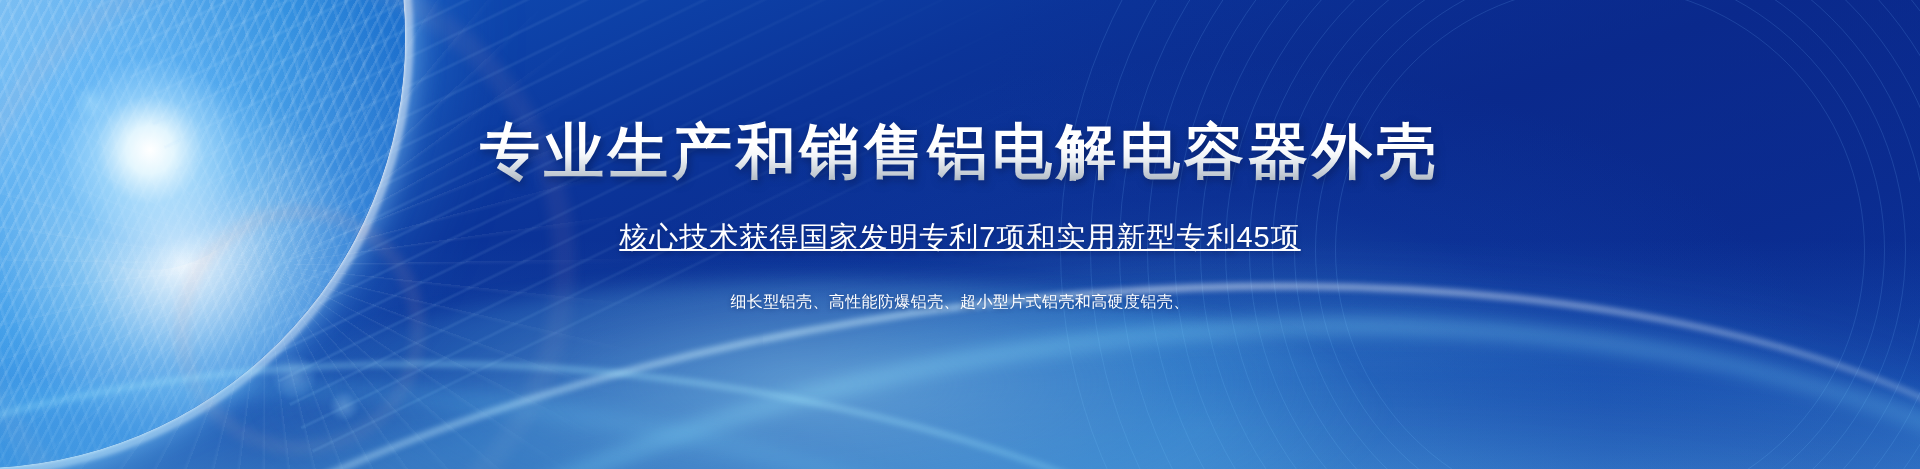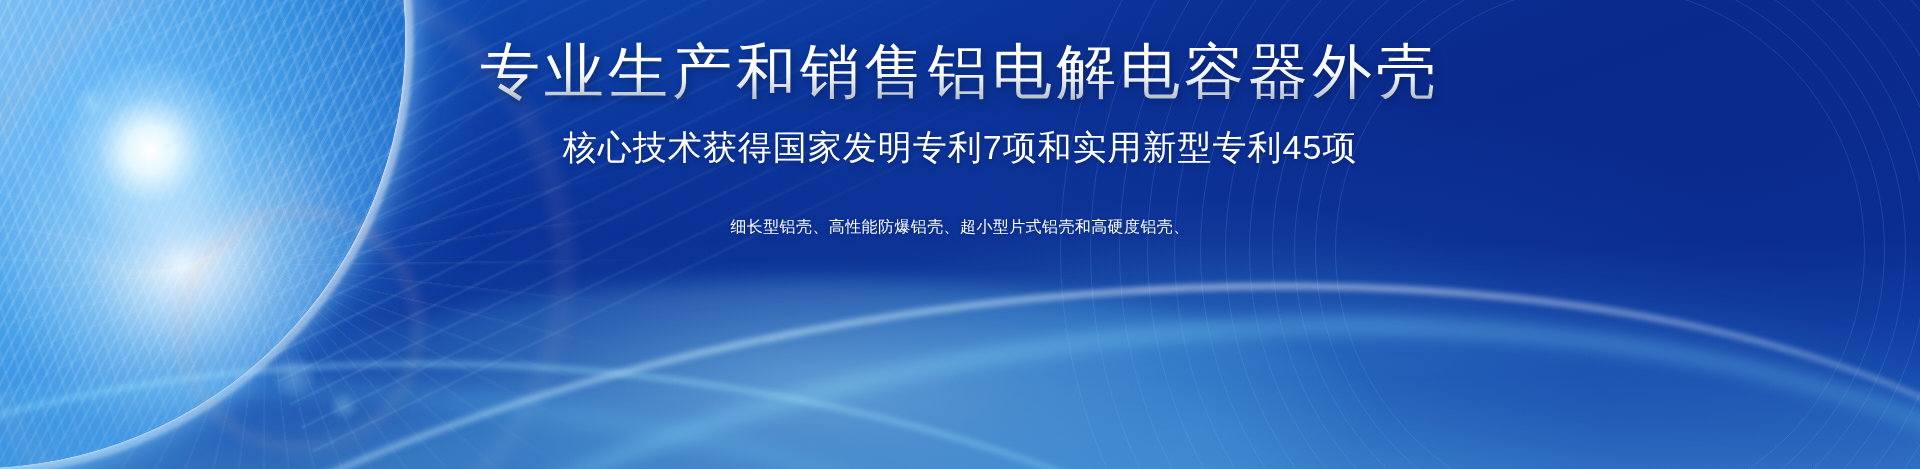--- a/index.html
+++ b/index.html
@@ -183,46 +183,47 @@
   }
 
   
   .content{
     position:absolute; left:0; top:0; right:0; bottom:0;
     display:flex; flex-direction:column; align-items:center;
     z-index:20;
   }
 
   .headline{
-    margin-top:40px;
+    margin-top:120px;
     font-size:60px;
-    font-weight:400;
+    font-weight:700;
     letter-spacing:4px;
     line-height:1.05;
     white-space:nowrap;
     background:linear-gradient(to bottom, #ffffff 0%, #ffffff 42%, #f2f5f8 58%, #c3cbd4 86%, #aab3bd 100%);
     -webkit-background-clip:text;
     background-clip:text;
     color:transparent;
     -webkit-text-fill-color:transparent;
     filter:drop-shadow(2px 3px 4px rgba(3,20,70,0.55));
   }
 
   .subhead{
-    margin-top:22px;
-    font-size:34px;
+    margin-top:35px;
+    font-size:29px;
     font-weight:400;
     color:#ffffff;
     letter-spacing:1px;
     white-space:nowrap;
     text-shadow:0 2px 5px rgba(5,25,80,0.45);
+    text-decoration:underline;
   }
 
   .desc{
-    margin-top:43px;
+    margin-top:31px;
     text-align:center;
     color:#ffffff;
     font-size:16px;
     line-height:26px;
     letter-spacing:.4px;
     white-space:nowrap;
     text-shadow:0 1px 4px rgba(5,25,80,0.45);
   }
   .desc div + div{ margin-top:2px; }
 </style>

